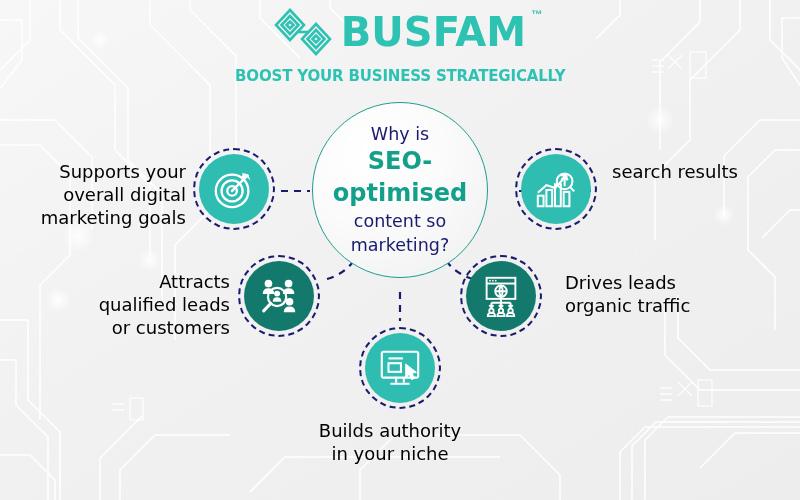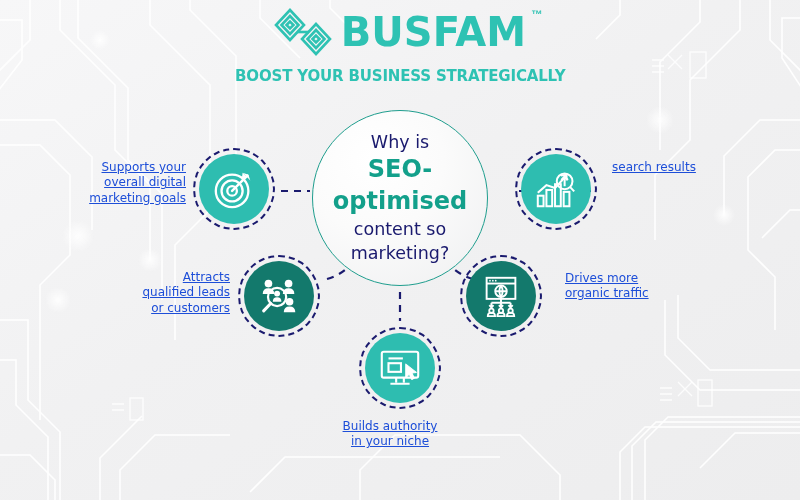--- a/index.html
+++ b/index.html
@@ -50,21 +50,21 @@
     letter-spacing:-0.2px;
     transform:scaleX(0.97);
   }
 
   
   #connectors { position:absolute; inset:0; width:800px; height:500px; z-index:1; }
 
   
   .hub {
     position:absolute;
-    left:312px; top:110px;
+    left:312px; top:102px;
     width:176px; height:176px;
     border-radius:50%;
     border:1.6px solid #1f9e8e;
     background:
       radial-gradient(circle at 34% 28%, #ffffff 0%, #fbfbfb 42%, #eeeff0 100%);
     display:flex; align-items:center; justify-content:center;
     z-index:4;
   }
   .hub-text {
     text-align:center;
@@ -108,26 +108,25 @@
   #node-goals     { left:193px; top:148px; width:82px; height:82px; }
   #node-ranks     { left:515px; top:148px; width:82px; height:82px; }
   #node-leads     { left:238px; top:255px; width:82px; height:82px; }
   #node-traffic   { left:460px; top:255px; width:82px; height:82px; }
   #node-authority { left:359px; top:327px; width:82px; height:82px; }
 
   
   .label {
     position:absolute;
     font-family:"DejaVu Sans", sans-serif;
-    font-size:12px;
+    font-size:18px;
     line-height:1.29;
-    color:#1d4ed8;
+    color:#000000;
     z-index:3;
     white-space:nowrap;
-    text-decoration:underline;
   }
   #label-goals     { left:14px;  top:160px; text-align:right;  width:172px; }
   #label-ranks     { left:612px; top:160px; text-align:left;   width:185px; }
   #label-leads     { left:52px;  top:270px; text-align:right;  width:178px; }
   #label-traffic   { left:565px; top:271px; text-align:left;   width:180px; }
   #label-authority { left:280px; top:419px; text-align:center; width:220px; }
   .label .ln { display:block; }
 </style>
 </head>
 <body>
@@ -342,21 +341,21 @@
           <g fill="#ffffff">
             <circle cx="12.5" cy="8" r="0.9"></circle>
             <circle cx="15.5" cy="8" r="0.9"></circle>
             <circle cx="18.5" cy="8" r="0.9"></circle>
           </g>
         </svg>
       </div>
     </div>
   </div>
   <div class="label" id="label-traffic">
-    <span class="ln">Drives more</span>
+    <span class="ln">Drives leads</span>
     <span class="ln">organic traffic</span>
   </div>
 
   <div class="node" id="node-authority">
     <div class="disc">
       <div class="fill" id="fill-authority" style="background: rgb(46, 189, 176);">
         <svg width="46" height="46" viewBox="0 0 48 48">
           <g fill="none" stroke="#ffffff" stroke-width="2.2">
             <rect x="5" y="7" width="38" height="27" rx="2"></rect>
             <path d="M12 14 L27 14"></path>

